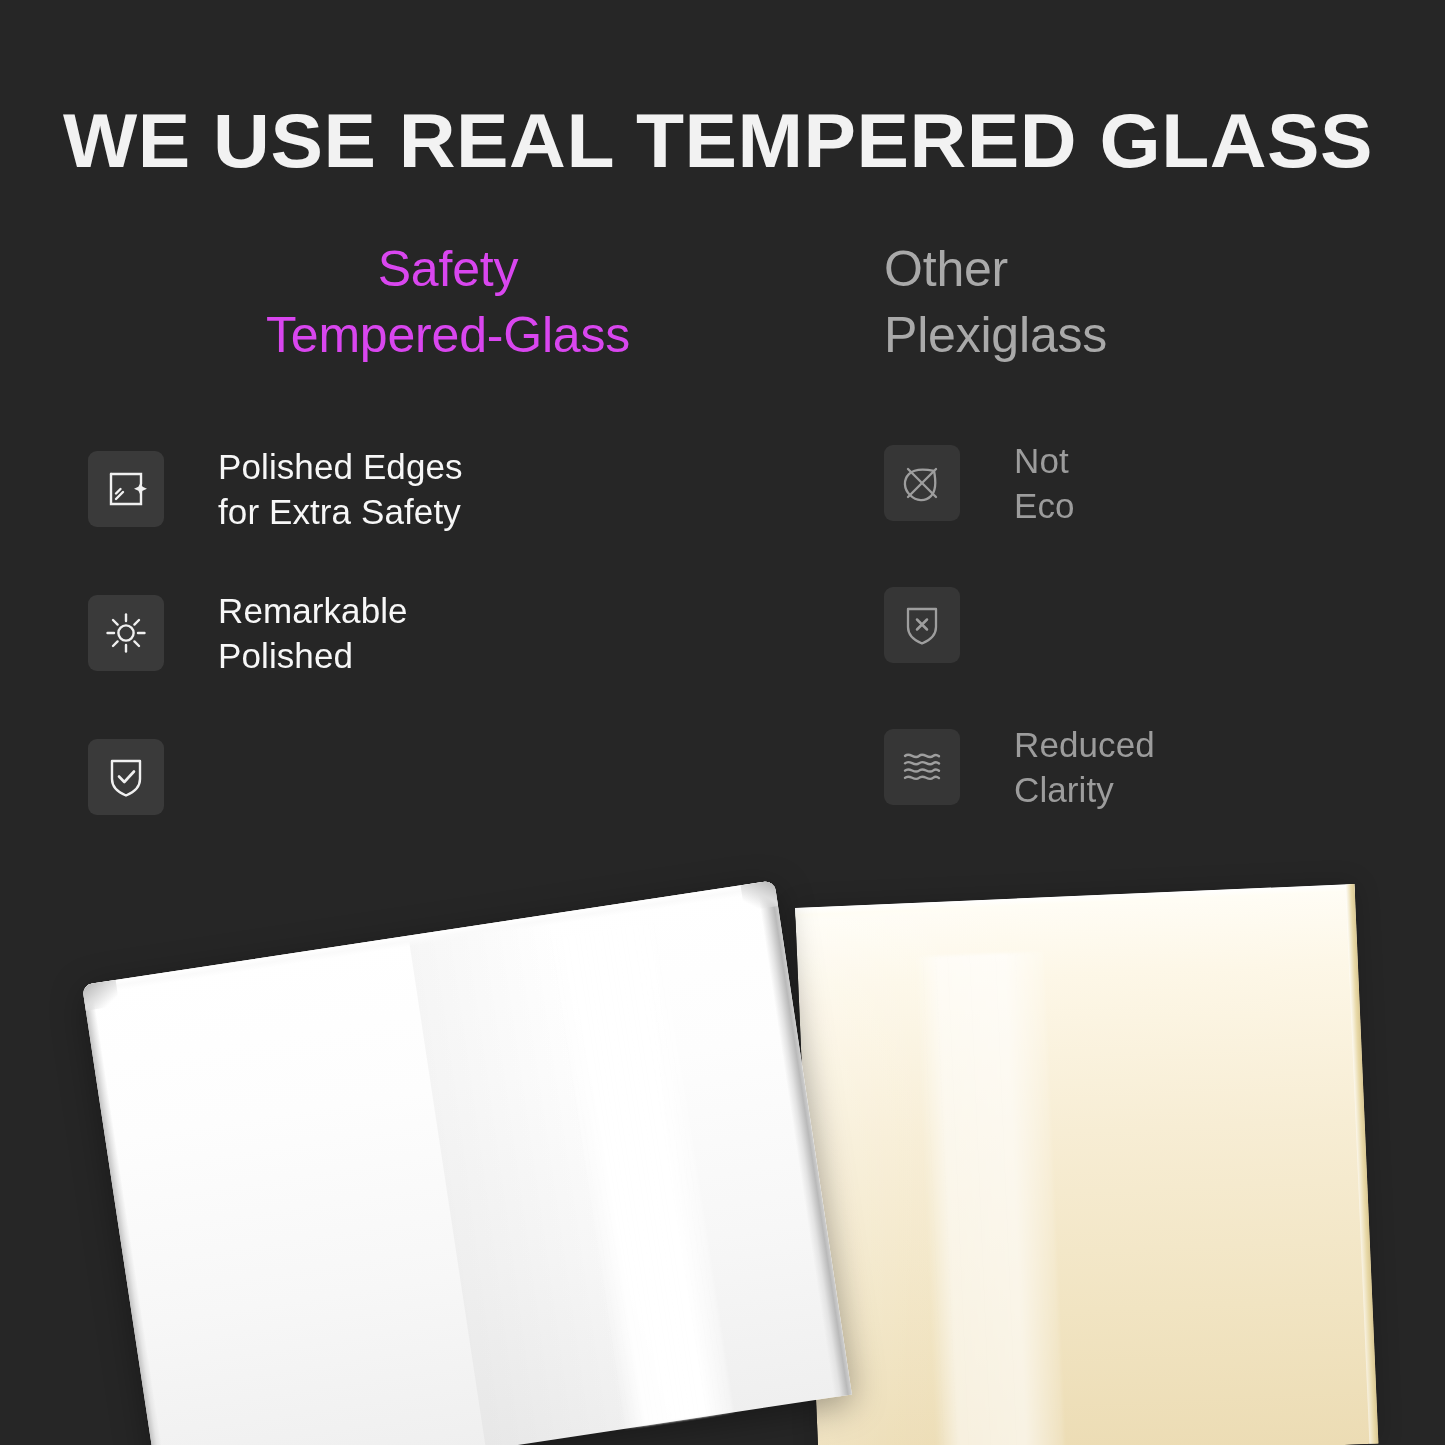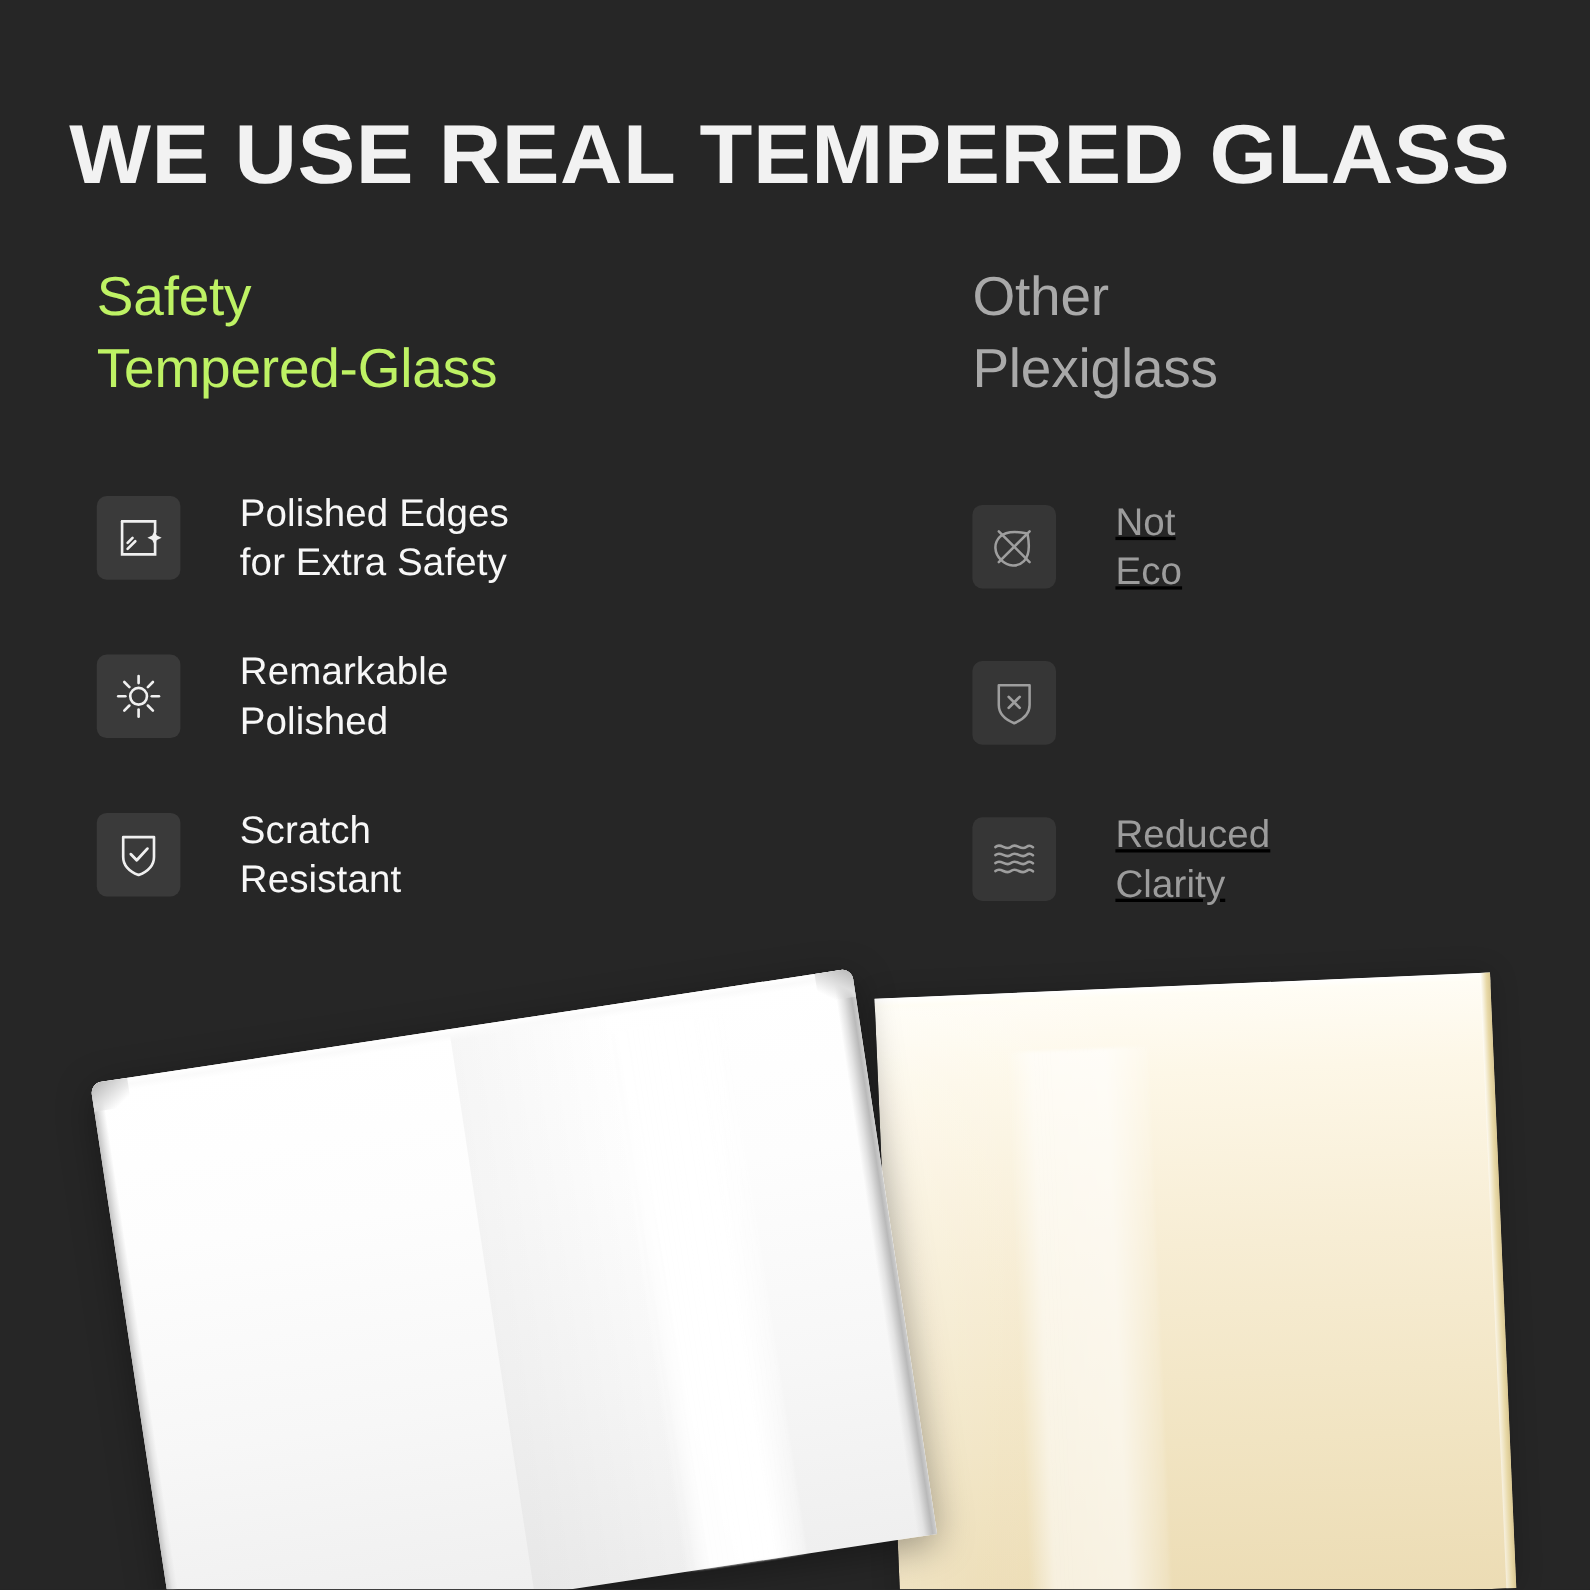--- a/index.html
+++ b/index.html
@@ -43,30 +43,30 @@
   .col-right { left: 884px; width: 520px; }
 
   .col-title {
     font-size: 50px;
     line-height: 66px;
     font-weight: 400;
     letter-spacing: -0.2px;
     white-space: pre-line;
     margin: 0;
   }
-  .col-left  .col-title { color: #bef264; }
+  .col-left  .col-title { color: #d946ef; text-align: center; }
   .col-right .col-title { color: #a9a9a9; }
 
   .rows {
     position: absolute;
     top: 204px;
     left: 0;
     right: 0;
   }
-  .col-right .rows { top: 212px; text-decoration: underline; }
+  .col-right .rows { top: 198px; }
 
   .feat-row {
     display: flex;
     align-items: center;
     height: 98px;
     margin-bottom: 46px;
   }
   .col-right .feat-row { margin-bottom: 44px; }
 
   .tile {
@@ -279,22 +279,20 @@
 Polished</div>
       </div>
 
       <div class="feat-row">
         <div class="tile">
           <svg width="48" height="48" viewBox="0 0 48 48" fill="none">
             <path d="M10 8 H38 V26 C38 34 31.5 39.5 24 42.5 C16.5 39.5 10 34 10 26 Z" stroke="#f0f0f0" stroke-width="2.4" stroke-linejoin="round"></path>
             <path d="M17 23.5 L22.3 29 L32 18.5" stroke="#f0f0f0" stroke-width="2.6" stroke-linecap="round" stroke-linejoin="round"></path>
           </svg>
         </div>
-        <div class="feat-label">Scratch
-Resistant</div>
       </div>
 
     </div>
   </div>
 
   <div class="col col-right">
     <div class="col-title">Other
 Plexiglass</div>
 
     <div class="rows">

